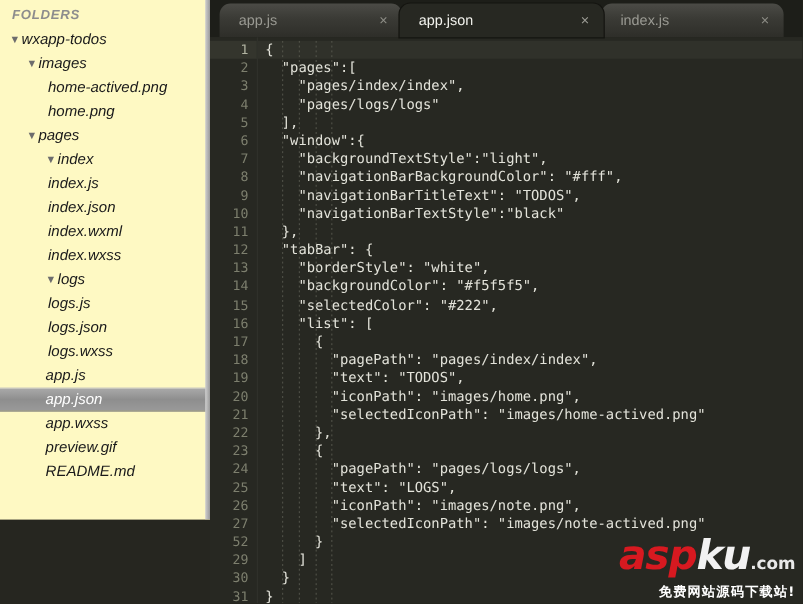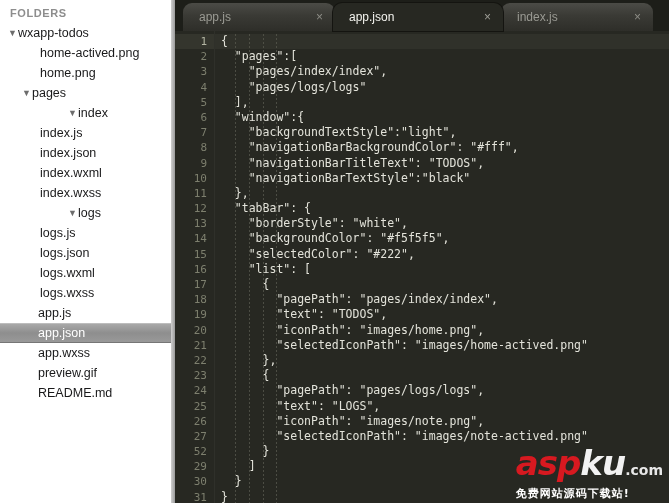--- a/index.html
+++ b/index.html
@@ -17,27 +17,28 @@
     position: relative;
     width: 669px;
     height: 503px;
     display: flex;
     overflow: hidden;
   }
 
   
   #sidebar {
     width: 175px;
-    height: 503px;
-    background: #ffffff;
+    height: 433px;
+    background: #fef9c3;
     box-sizing: border-box;
     padding-top: 4px;
     overflow: hidden;
     position: relative;
     flex: 0 0 175px;
+    font-style: italic;
   }
   #sidebar-edge {
     position: absolute;
     right: 0;
     top: 0;
     width: 4px;
     height: 100%;
     background: linear-gradient(to right, #cfcfcf, #9a9a9a);
   }
   .folders-header {
@@ -72,21 +73,21 @@
     width: 10px;
     font-size: 9px;
     color: #6d6d6d;
     transform: translateY(-1px);
   }
   .tree-label { display: inline-block; text-align: center; }
 
   
   .ind0 { padding-left: 8px; }
   .ind1 { padding-left: 22px; }
-  .ind2 { padding-left: 38px; margin-left: 30px; }
+  .ind2 { padding-left: 38px; }
   .lbl2 { padding-left: 38px; }
   .lbl3 { padding-left: 40px; }
 
   
   #editor-pane {
     flex: 1 1 auto;
     height: 503px;
     background: #272822;
     position: relative;
     overflow: hidden;
@@ -201,21 +202,21 @@
     background-repeat: repeat-y;
     opacity: 0.85;
     pointer-events: none;
   }
 
   
   #watermark {
     position: absolute;
     right: 6px;
     bottom: 4px;
-    text-align: left;
+    text-align: right;
     user-select: none;
     pointer-events: none;
     line-height: 1;
   }
   .wm-main {
     font-family: "DejaVu Sans", sans-serif;
     font-weight: bold;
     font-style: italic;
     font-size: 34px;
     letter-spacing: -1px;
@@ -235,32 +236,32 @@
 </style>
 </head>
 <body>
 
 <div id="app">
 
   <div id="sidebar">
     <div class="folders-header">FOLDERS</div>
     <div id="tree-container">
         <div class="tree-row ind0"><span class="tri">▼</span><span class="tree-label">wxapp-todos</span></div>
+        <div class="tree-row ind1"><span class="tri">▼</span><span class="tree-label">images</span></div>
         <div class="tree-row lbl3"><span class="tree-label">home-actived.png</span></div>
         <div class="tree-row lbl3"><span class="tree-label">home.png</span></div>
         <div class="tree-row ind1"><span class="tri">▼</span><span class="tree-label">pages</span></div>
         <div class="tree-row ind2"><span class="tri">▼</span><span class="tree-label">index</span></div>
         <div class="tree-row lbl3"><span class="tree-label">index.js</span></div>
         <div class="tree-row lbl3"><span class="tree-label">index.json</span></div>
         <div class="tree-row lbl3"><span class="tree-label">index.wxml</span></div>
         <div class="tree-row lbl3"><span class="tree-label">index.wxss</span></div>
         <div class="tree-row ind2"><span class="tri">▼</span><span class="tree-label">logs</span></div>
         <div class="tree-row lbl3"><span class="tree-label">logs.js</span></div>
         <div class="tree-row lbl3"><span class="tree-label">logs.json</span></div>
-        <div class="tree-row lbl3"><span class="tree-label">logs.wxml</span></div>
         <div class="tree-row lbl3"><span class="tree-label">logs.wxss</span></div>
         <div class="tree-row lbl2"><span class="tree-label">app.js</span></div>
         <div class="tree-row selected lbl2"><span class="tree-label">app.json</span></div>
         <div class="tree-row lbl2"><span class="tree-label">app.wxss</span></div>
         <div class="tree-row lbl2"><span class="tree-label">preview.gif</span></div>
         <div class="tree-row lbl2"><span class="tree-label">README.md</span></div>
       </div>
     <div id="sidebar-edge"></div>
   </div>
 

